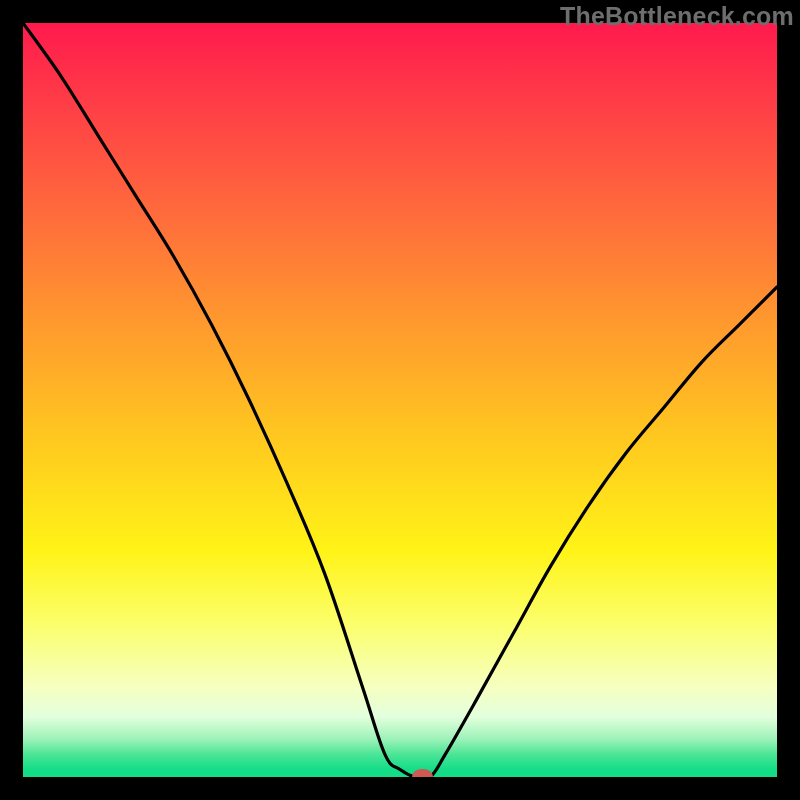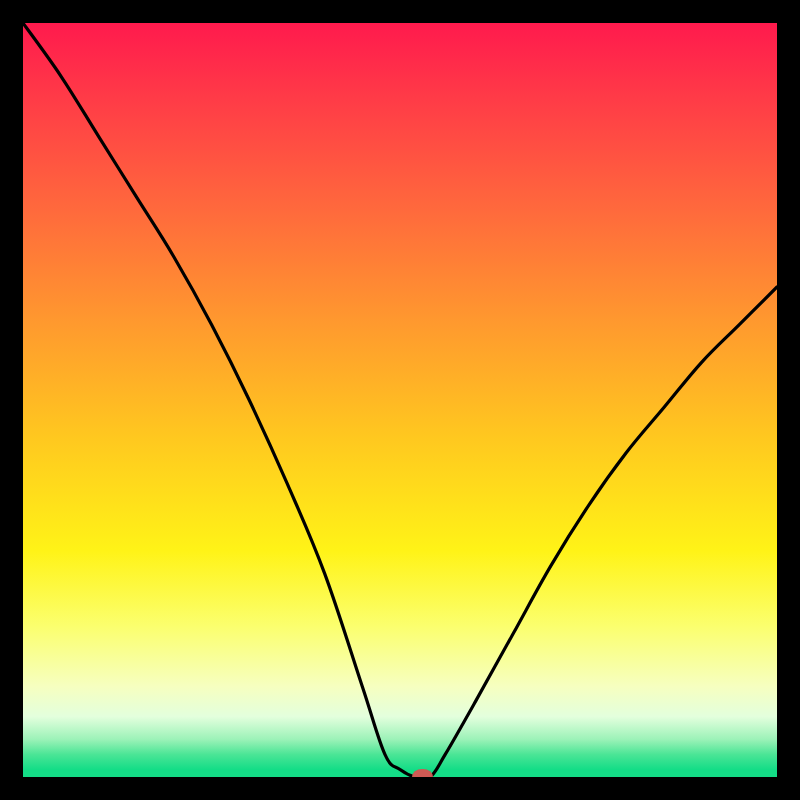--- a/index.html
+++ b/index.html
@@ -68,20 +68,21 @@
     border-radius: 10px / 8px;
     background: #cf5a54;
     box-shadow: inset 0 -1px 2px rgba(0,0,0,0.15);
     z-index: 3;
   }
 </style>
 </head>
 <body>
 
 <div class="stage">
+  <div class="watermark">TheBottleneck.com</div>
 
   <div class="plot">
     <div class="gradient"></div>
 
     <svg class="curve-layer" viewBox="0 0 754 754" preserveAspectRatio="none">
       <path id="curve-path" fill="none" stroke="#000000" stroke-width="3.2" stroke-linecap="round" stroke-linejoin="round" d="M 0.00 0.00 C 6.79 9.50, 24.13 32.42, 37.70 52.78 C 51.27 73.14, 61.83 91.38, 75.40 113.10 C 88.97 134.82, 99.53 151.70, 113.10 173.42 C 126.67 195.14, 137.23 210.67, 150.80 233.74 C 164.37 256.81, 174.93 275.81, 188.50 301.60 C 202.07 327.39, 212.63 348.50, 226.20 377.00 C 239.77 405.50, 250.33 428.72, 263.90 459.94 C 277.47 491.16, 288.03 513.78, 301.60 550.42 C 315.17 587.06, 328.44 630.95, 339.30 663.52 C 350.16 696.09, 355.13 716.45, 361.92 731.38 C 368.71 746.31, 371.57 742.39, 377.00 746.46 C 382.43 750.53, 386.65 752.64, 392.08 754.00 C 397.51 755.36, 401.73 758.07, 407.16 754.00 C 412.59 749.93, 414.10 744.95, 422.24 731.38 C 430.38 717.81, 440.19 700.32, 452.40 678.60 C 464.61 656.88, 476.53 635.17, 490.10 610.74 C 503.67 586.31, 514.23 565.95, 527.80 542.88 C 541.37 519.81, 551.93 502.92, 565.50 482.56 C 579.07 462.20, 589.63 447.42, 603.20 429.78 C 616.77 412.14, 627.33 400.83, 640.90 384.54 C 654.47 368.25, 665.03 354.23, 678.60 339.30 C 692.17 324.37, 702.73 315.17, 716.30 301.60 C 729.87 288.03, 747.21 270.69, 754.00 263.90"></path>
     </svg>
 
     <div class="marker" id="marker" style="left: 389.12px; top: 746px; background: rgb(207, 90, 84);"></div>
   </div>

